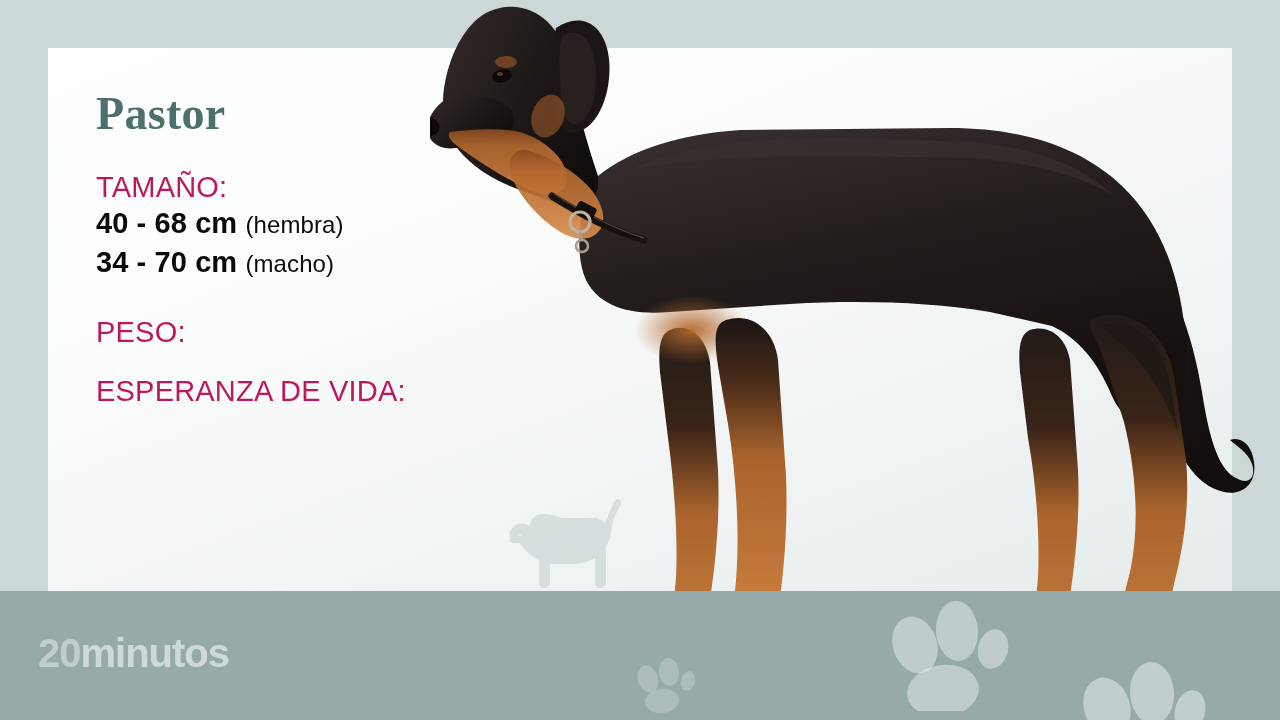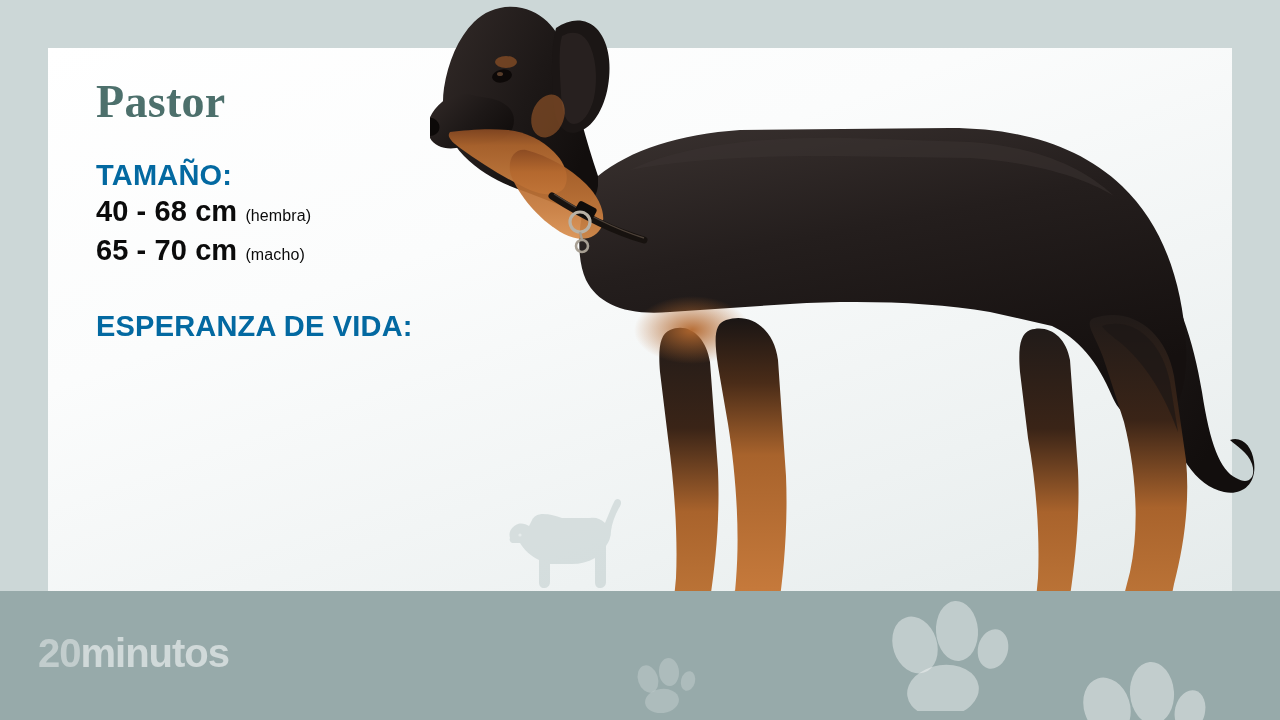--- a/index.html
+++ b/index.html
@@ -35,43 +35,43 @@
   }
   #brand .num { color:rgba(255,255,255,.42); }
 
   
   .paw { position:absolute; }
 
   
   #silhouette { position:absolute; left:498px; top:490px; width:150px; height:105px; opacity:.30; }
 
   
-  #text-col { position:absolute; left:96px; top:76px; width:420px; }
+  #text-col { position:absolute; left:96px; top:88px; width:420px; }
 
   #title {
     font-family:"Liberation Serif", serif;
     font-weight:bold; font-size:46px; line-height:1.12;
     color:#4d706c; letter-spacing:.3px;
   }
   #title .l2 { display:block; }
 
   .spec { margin-top:28px; }
   .spec-label {
-    font-size:29px; font-weight:700; color:#0369a1;
+    font-size:29px; font-weight:400; color:#be185d;
     line-height:1.18; letter-spacing:.2px;
   }
   .spec-value {
     font-size:29px; font-weight:bold; color:#0b0b0b;
     line-height:1.34; letter-spacing:.1px; white-space:nowrap;
   }
-  .spec-value .note { font-weight:400; font-size:16px; }
+  .spec-value .note { font-weight:400; font-size:24px; }
 
   #spec-size { margin-top:30px; }
   #spec-weight { margin-top:34px; }
-  #spec-life  { margin-top:40px; }
+  #spec-life  { margin-top:24px; }
 
   
   #dog-photo { position:absolute; left:430px; top:0px; width:850px; height:690px; }
 </style>
 </head>
 <body>
 
 <div id="stage">
 
   <div id="card"></div>
@@ -99,26 +99,27 @@
       <span class="l1">Pastor</span>
     </div>
 
     <div class="spec" id="spec-size">
       <div class="spec-label">TAMAÑO:</div>
       <div class="spec-value">
         <span>40 - 68 cm</span>
         <span class="note">(hembra)</span>
       </div>
       <div class="spec-value">
-        <span>65 - 70 cm</span>
+        <span>34 - 70 cm</span>
         <span class="note">(macho)</span>
       </div>
     </div>
 
     <div class="spec" id="spec-weight">
+      <div class="spec-label">PESO:</div>
     </div>
 
     <div class="spec" id="spec-life">
       <div class="spec-label">ESPERANZA DE VIDA:</div>
     </div>
 
   </div>
 
   <div id="dog-photo">
     <svg viewBox="0 0 850 690" width="850" height="690" aria-hidden="true">

